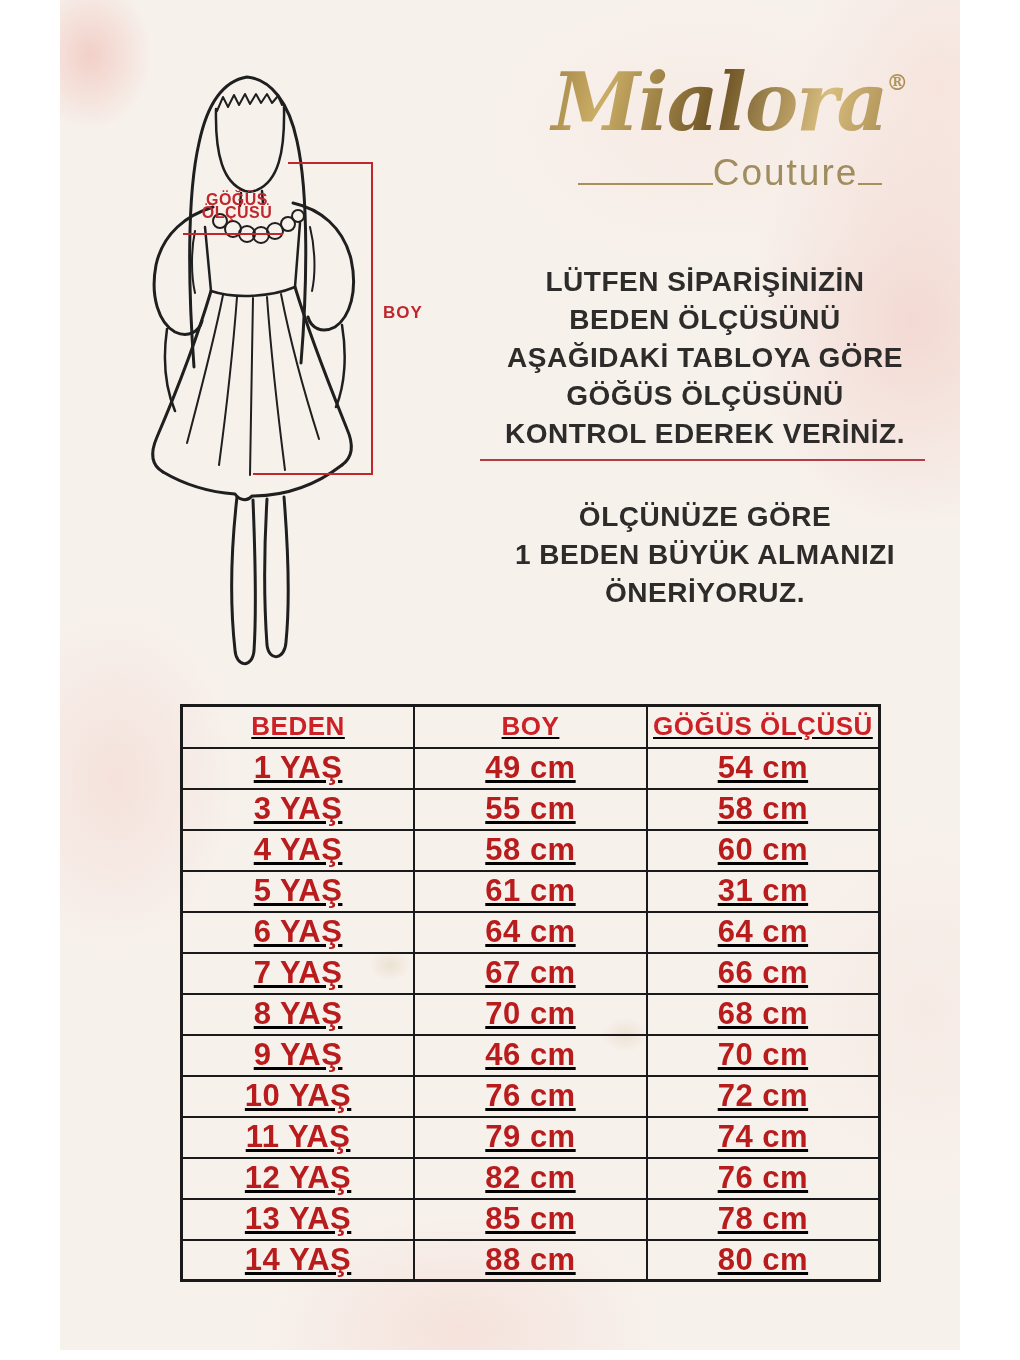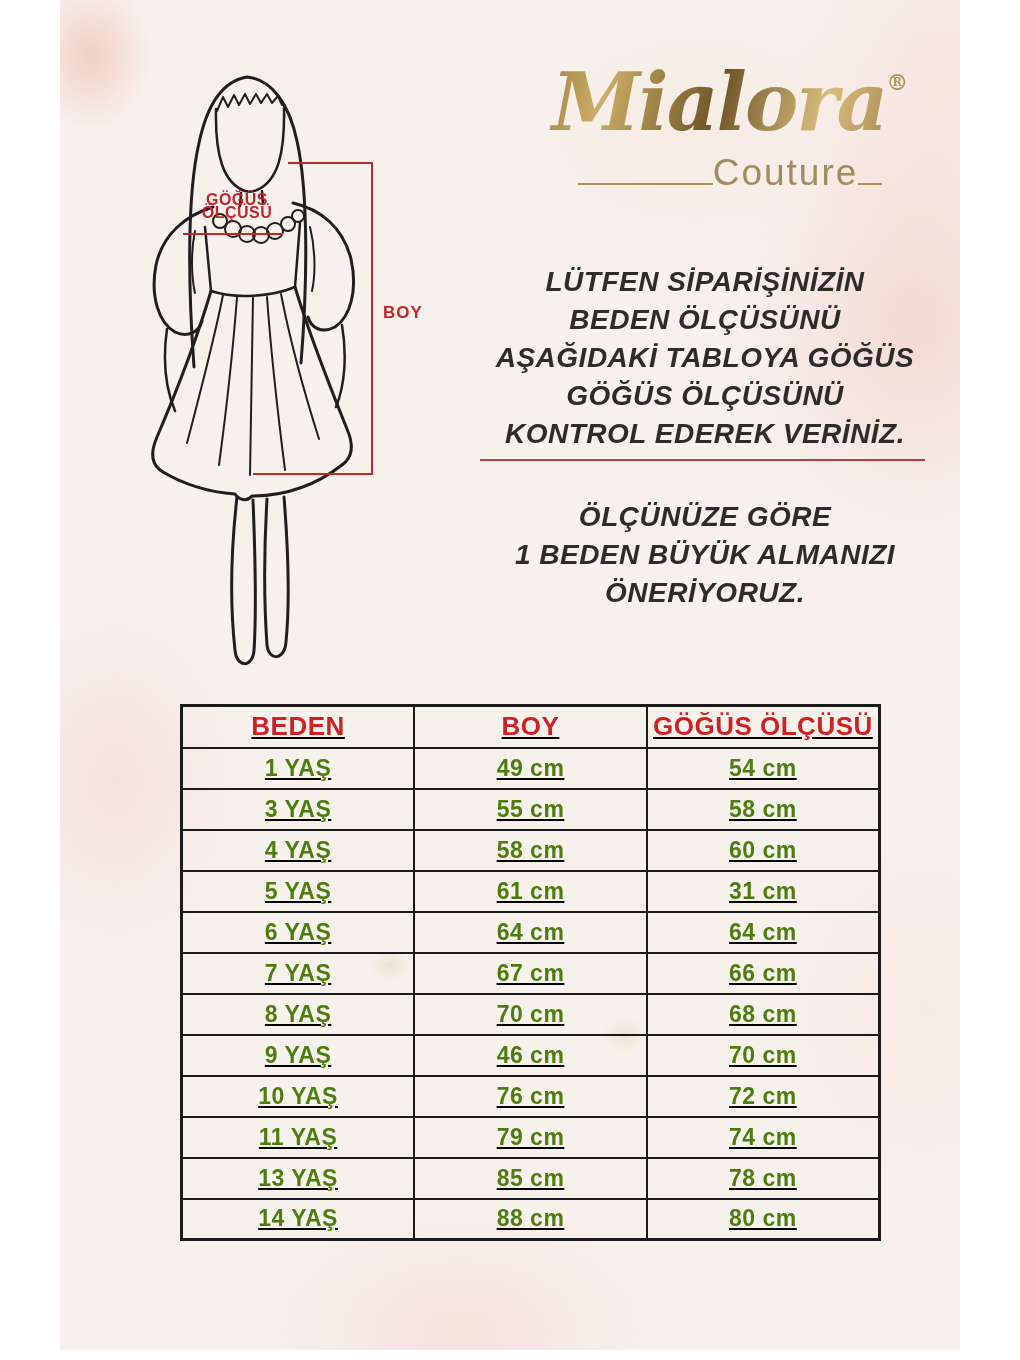--- a/index.html
+++ b/index.html
@@ -44,34 +44,34 @@
                  -webkit-text-fill-color:transparent; }
   .logo-script .reg { font-size:22px; letter-spacing:0; vertical-align:40px; font-style:normal; }
   .logo-sub { margin-top:2px; display:flex; justify-content:center; align-items:flex-end; }
   .logo-sub .word { font-size:37px; line-height:30px; font-weight:400; color:#9f8d60; letter-spacing:2px; }
   .logo-sub .rule { display:inline-block; height:0; border-bottom:2px solid #a89058; margin-bottom:3px; }
   .rule.long { width:135px; }
   .rule.short { width:24px; }
 
   
   .instructions { position:absolute; left:450px; width:510px; text-align:center;
-                  color:#2d2c2a; font-weight:700; font-size:28px; line-height:38px; letter-spacing:0.5px;font-style:italic; }
+                  color:#2d2c2a; font-weight:700; font-size:28px; line-height:38px; letter-spacing:0.5px; }
   .p1 { top:263px; }
   .p2 { top:498px; }
   .red-divider { position:absolute; left:480px; top:459px; width:445px; height:2px; background:#b23d42; }
 
   
   table.size-table { position:absolute; left:180px; top:704px; width:701px;
                      border-collapse:collapse; table-layout:fixed; }
   table.size-table th, table.size-table td {
     border:2px solid #1a1a1a; text-align:center; vertical-align:middle;
     font-weight:700; letter-spacing:0.5px; padding:0; }
   table.size-table { border:3px solid #1a1a1a;text-decoration:underline; }
   table.size-table th { height:42px; color:#cd2127; font-size:26px; }
-  table.size-table td { height:41px; color:#4d7c0f; font-size:23px; }
+  table.size-table td { height:41px; color:#b91c1c; font-size:31px; }
 </style>
 </head>
 <body>
 
 <div class="page">
 
   <div class="content-bg"></div>
 
   <div class="figure-wrap">
     <svg viewBox="0 0 330 630" fill="none" stroke="#1f1f1f" stroke-linecap="round" stroke-linejoin="round">
@@ -131,21 +131,21 @@
     <div class="logo-sub">
       <span class="rule long"></span>
       <span class="word">Couture</span>
       <span class="rule short"></span>
     </div>
   </div>
 
   <div class="instructions p1" id="para1">
       <div>LÜTFEN SİPARİŞİNİZİN</div>
       <div>BEDEN ÖLÇÜSÜNÜ</div>
-      <div>AŞAĞIDAKİ TABLOYA GÖĞÜS</div>
+      <div>AŞAĞIDAKİ TABLOYA GÖRE</div>
       <div>GÖĞÜS ÖLÇÜSÜNÜ</div>
       <div>KONTROL EDEREK VERİNİZ.</div>
     </div>
   <div class="red-divider"></div>
   <div class="instructions p2" id="para2">
       <div>ÖLÇÜNÜZE GÖRE</div>
       <div>1 BEDEN BÜYÜK ALMANIZI</div>
       <div>ÖNERİYORUZ.</div>
     </div>
 
@@ -202,20 +202,25 @@
           <td>10 YAŞ</td>
           <td>76 cm</td>
           <td>72 cm</td>
         </tr>
         <tr>
           <td>11 YAŞ</td>
           <td>79 cm</td>
           <td>74 cm</td>
         </tr>
         <tr>
+          <td>12 YAŞ</td>
+          <td>82 cm</td>
+          <td>76 cm</td>
+        </tr>
+        <tr>
           <td>13 YAŞ</td>
           <td>85 cm</td>
           <td>78 cm</td>
         </tr>
         <tr>
           <td>14 YAŞ</td>
           <td>88 cm</td>
           <td>80 cm</td>
         </tr>
       </tbody>

